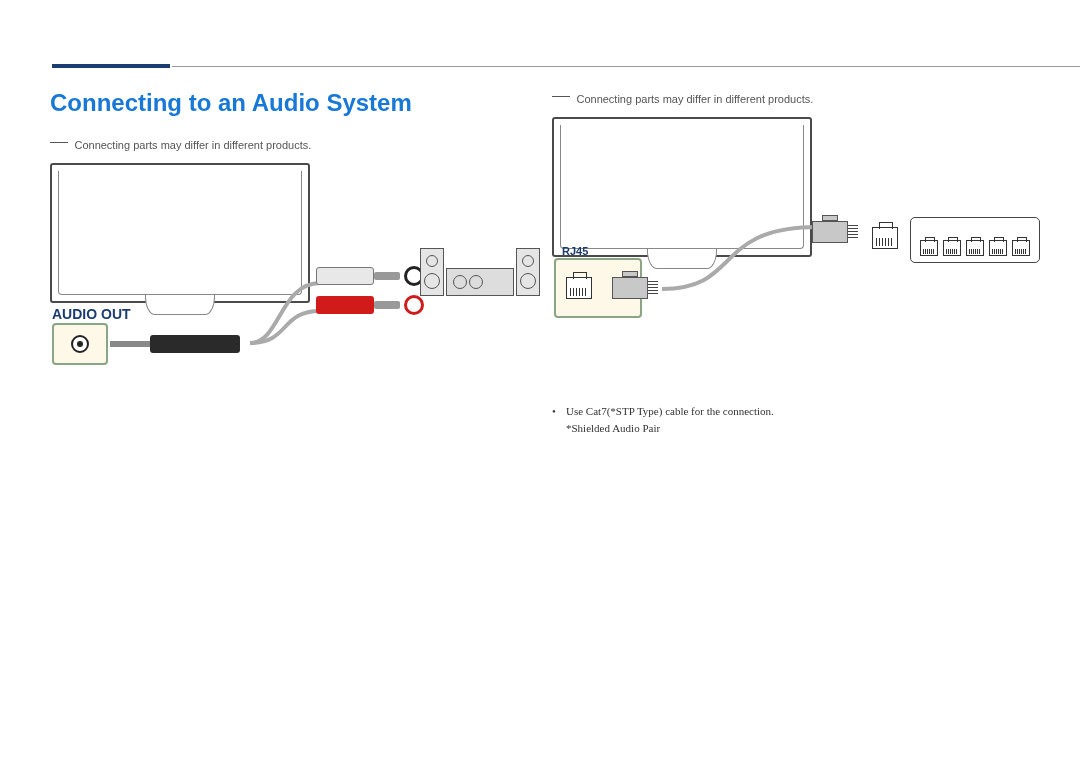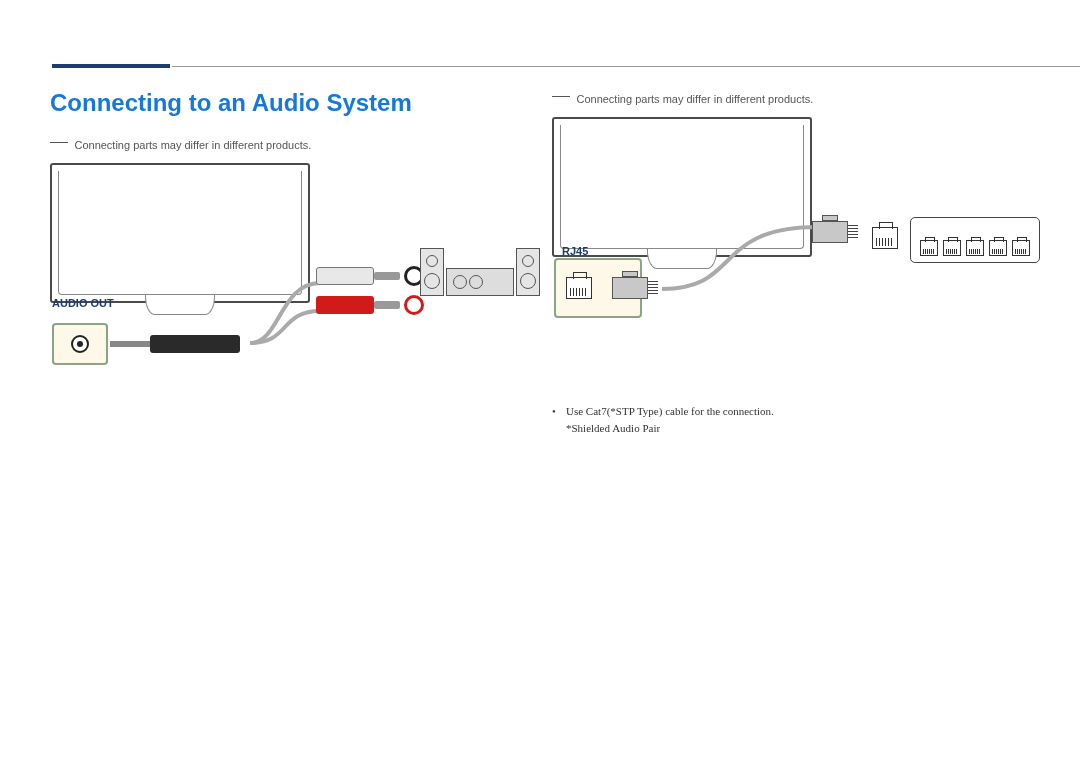--- a/index.html
+++ b/index.html
@@ -283,23 +283,23 @@
     position: relative;
     line-height: 1.5;
     font-family: Liberation Serif, serif;
   }
   .bullet-note::before {
     content: "•";
     position: absolute; left: 0; top: 0;
   }
   .audio-out-label {
     position: absolute;
-    top: 144px;
+    top: 153px;
     left: 2px;
-    font-size: 11px;
+    font-size: 14px;
     font-weight: bold;
     color: #1B3C70;
   }
   .rj45-label {
     position: absolute;
     top: 138px;
     left: 10px;
     font-size: 11px;
     font-weight: bold;
     color: #1B3C70;

